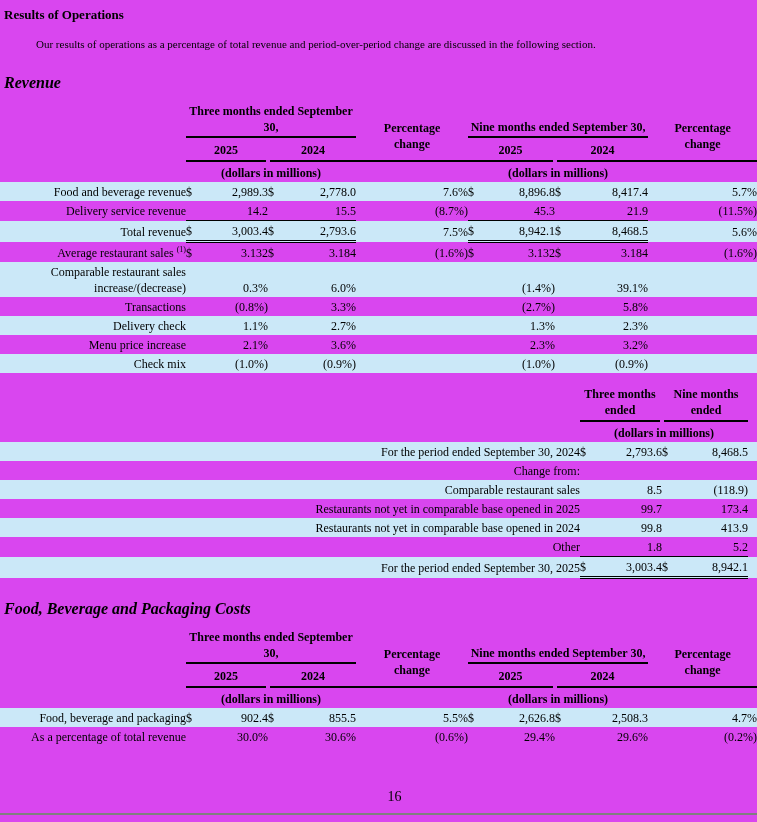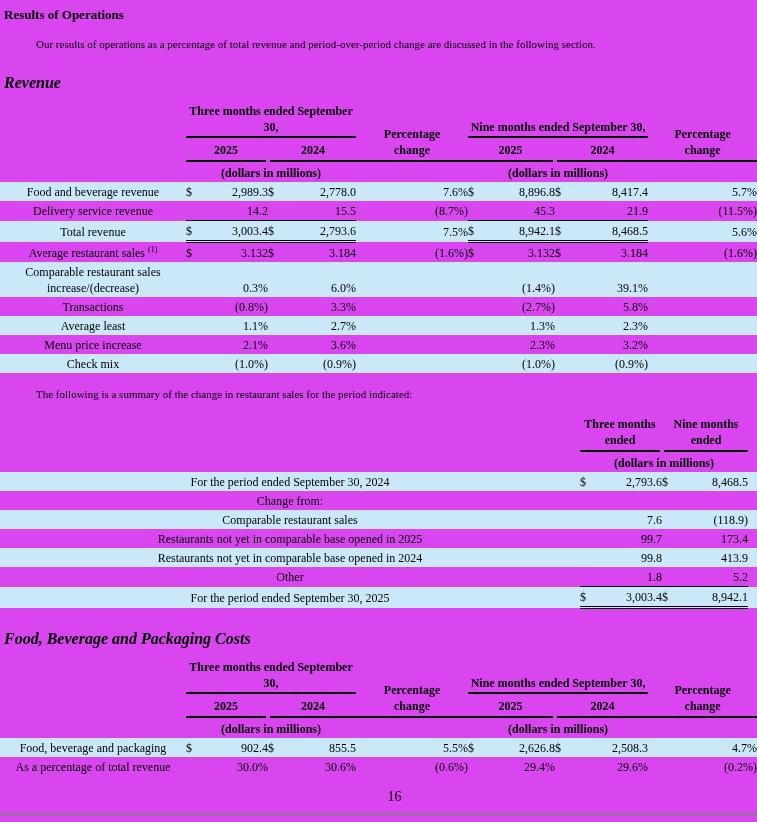--- a/index.html
+++ b/index.html
@@ -7,35 +7,35 @@
   body { background: #ffffff; font-family: "Liberation Serif", serif; color: #000; }
   .page { width: 757px; height: 822px; position: relative; overflow: hidden; background: #d946ef; }
   .doc-title { font-size: 13px; font-weight: bold; margin: 7px 4px 0 4px; }
   .para { font-size: 11px; line-height: 17px; margin: 13px 4px 0 4px; text-indent: 32px; font-family: Liberation Serif, serif; }
   .sub-heading { font-size: 16px; font-weight: bold; font-style: italic; margin: 21px 4px 0 4px; }
 
   table.fin { border-collapse: collapse; table-layout: fixed; width: 757px; font-size: 12px; margin-top: 9px; }
   table.fin td, table.fin th { padding: 1.5px 0; vertical-align: bottom; line-height: 16px; }
   table.fin thead th { font-weight: bold; text-align: center; }
   tr.hl td { background: var(--hl); }
-  td.lbl { text-align: center; }
+  td.lbl { text-align: right; }
   td.ind0 { padding-left: 4px; }
   td.ind1 { padding-left: 16px; }
   td.ind2 { padding-left: 33px; }
   td.d { text-align: left; padding-left: 6px; }
   td.v { text-align: right; }
   td.p { text-align: right; padding-right: 6px; }
   .r-single { border-bottom: 1px solid #000; }
   .r-double { border-bottom: 3px double #000; }
   th.grp { border-bottom: 2.5px solid #000; padding-bottom: 2px; }
   th.yr div { border-bottom: 2.5px solid #000; padding: 2px 0 2px 0; }
   th.yr div.gl { margin-right: 2px; }
   th.yr div.gr { margin-left: 2px; }
   th.pch { vertical-align: bottom; }
-  th.pch div { border-bottom: 2.5px solid #000; padding-bottom: 2px; }
+  th.pch div { border-bottom: 2.5px solid #000; padding-bottom: 8px; }
   th.units { font-weight: bold; text-align: center; padding-top: 2px; }
   sup { font-size: 8px; vertical-align: super; line-height: 0; }
   .footnote { font-size: 12.5px; line-height: 17px; margin: 12px 4px 0 2px; padding-left: 13px; text-indent: -13px; }
   .page-num { position: absolute; top: 789px; left: 16px; width: 100%; text-align: center; font-size: 14px; }
   .footer-rule { position: absolute; top: 813px; left: 0; width: 757px; border-top: 2px solid #7f7f7f; }
 </style>
 </head>
 <body>
 
 <div class="page">
@@ -166,21 +166,21 @@
           <td class="d"></td>
           <td class="v">3.3%</td>
           <td class="p"></td>
           <td class="d"></td>
           <td class="v">(2.7%)</td>
           <td class="d"></td>
           <td class="v">5.8%</td>
           <td class="p"></td>
         </tr>
         <tr class="hl">
-          <td class="lbl ind1">Average least</td>
+          <td class="lbl ind1">Delivery check</td>
           <td class="d"></td>
           <td class="v">1.1%</td>
           <td class="d"></td>
           <td class="v">2.7%</td>
           <td class="p"></td>
           <td class="d"></td>
           <td class="v">1.3%</td>
           <td class="d"></td>
           <td class="v">2.3%</td>
           <td class="p"></td>
@@ -208,21 +208,20 @@
           <td class="d"></td>
           <td class="v">(1.0%)</td>
           <td class="d"></td>
           <td class="v">(0.9%)</td>
           <td class="p"></td>
         </tr>
       </tbody>
   </table>
 
 
-  <p class="para">The following is a summary of the change in restaurant sales for the period indicated:</p>
 
   <table class="fin">
     <colgroup>
       <col style="width:580px">
         <col style="width:22px">
         <col style="width:60px">
         <col style="width:24px">
         <col style="width:62px">
         <col style="width:9px">
     </colgroup>
@@ -254,21 +253,21 @@
           <td class="lbl ind0">Change from:</td>
           <td class="d"></td>
           <td class="v"></td>
           <td class="d"></td>
           <td class="v"></td>
           <td></td>
         </tr>
         <tr class="hl">
           <td class="lbl ind1">Comparable restaurant sales</td>
           <td class="d"></td>
-          <td class="v">7.6</td>
+          <td class="v">8.5</td>
           <td class="d"></td>
           <td class="v">(118.9)</td>
           <td></td>
         </tr>
         <tr>
           <td class="lbl ind1">Restaurants not yet in comparable base opened in 2025</td>
           <td class="d"></td>
           <td class="v">99.7</td>
           <td class="d"></td>
           <td class="v">173.4</td>

